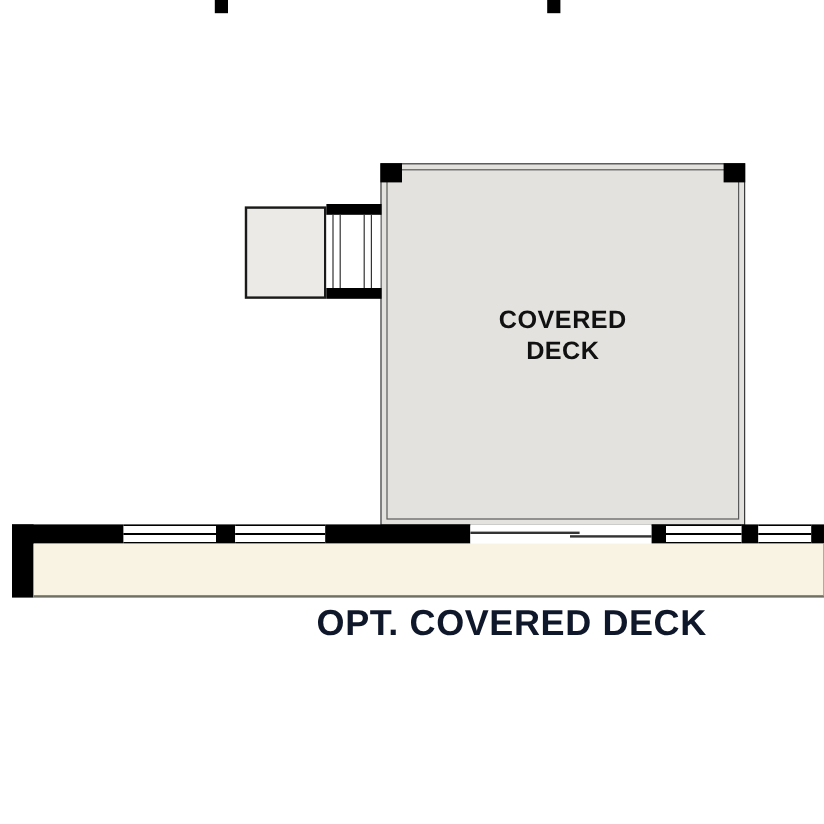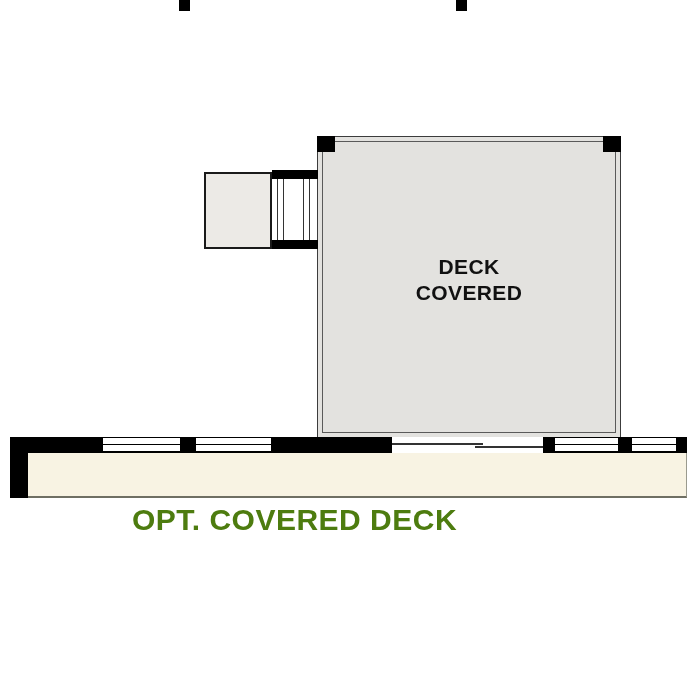--- a/index.html
+++ b/index.html
@@ -94,25 +94,25 @@
   .interior {
     left: 28px; top: 453px; width: 659px; height: 45px;
     background: #f8f3e3;
     border-bottom: 2px solid #6f6f63;
     border-right: 1px solid #9a9a8e;
   }
 
   
   .title {
     left: 0; top: 503px; width: 589px;
-    text-align: center;
+    text-align: right;
     font-weight: bold;
     font-size: 30px;
     letter-spacing: 0.5px;
-    color: #4d7c0f;
+    color: #0f172a;
   }
 </style>
 </head>
 <body>
 
 <div class="canvas">
 
   <div class="abs topmark m1"></div>
   <div class="abs topmark m2"></div>
 
@@ -123,22 +123,22 @@
   <div class="abs post tr"></div>
 
   <div class="abs bumpout"></div>
   <div class="abs chase-bg"></div>
   <div class="abs chase-cap top"></div>
   <div class="abs chase-cap bottom"></div>
   <div class="abs chase-line left"></div>
   <div class="abs chase-line right"></div>
 
   <div class="abs deck-label">
+    <div>COVERED</div>
     <div>DECK</div>
-    <div>COVERED</div>
   </div>
 
   <div class="abs wall-corner"></div>
   <div class="abs wall s1"></div>
   <div class="abs window w1"></div>
   <div class="abs wall s2"></div>
   <div class="abs window w2"></div>
   <div class="abs wall s3"></div>
   <div class="abs door">
     <div class="panel-a"></div>

